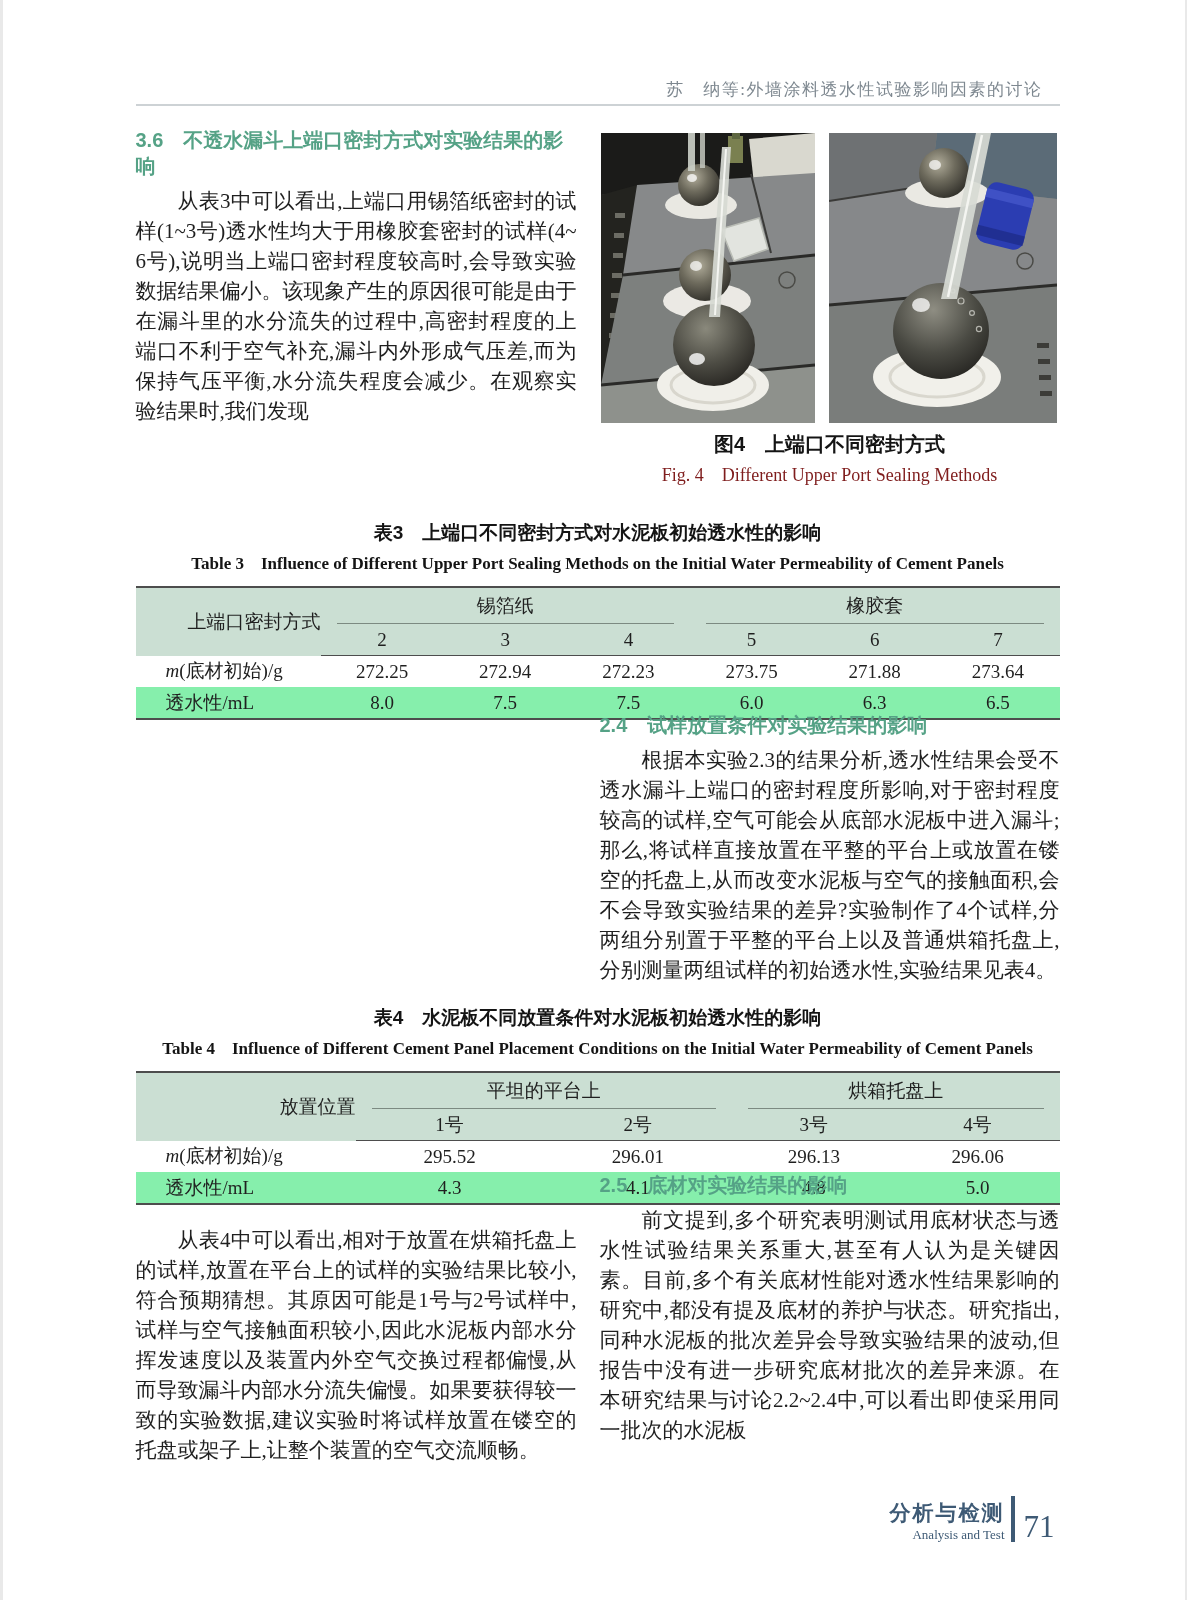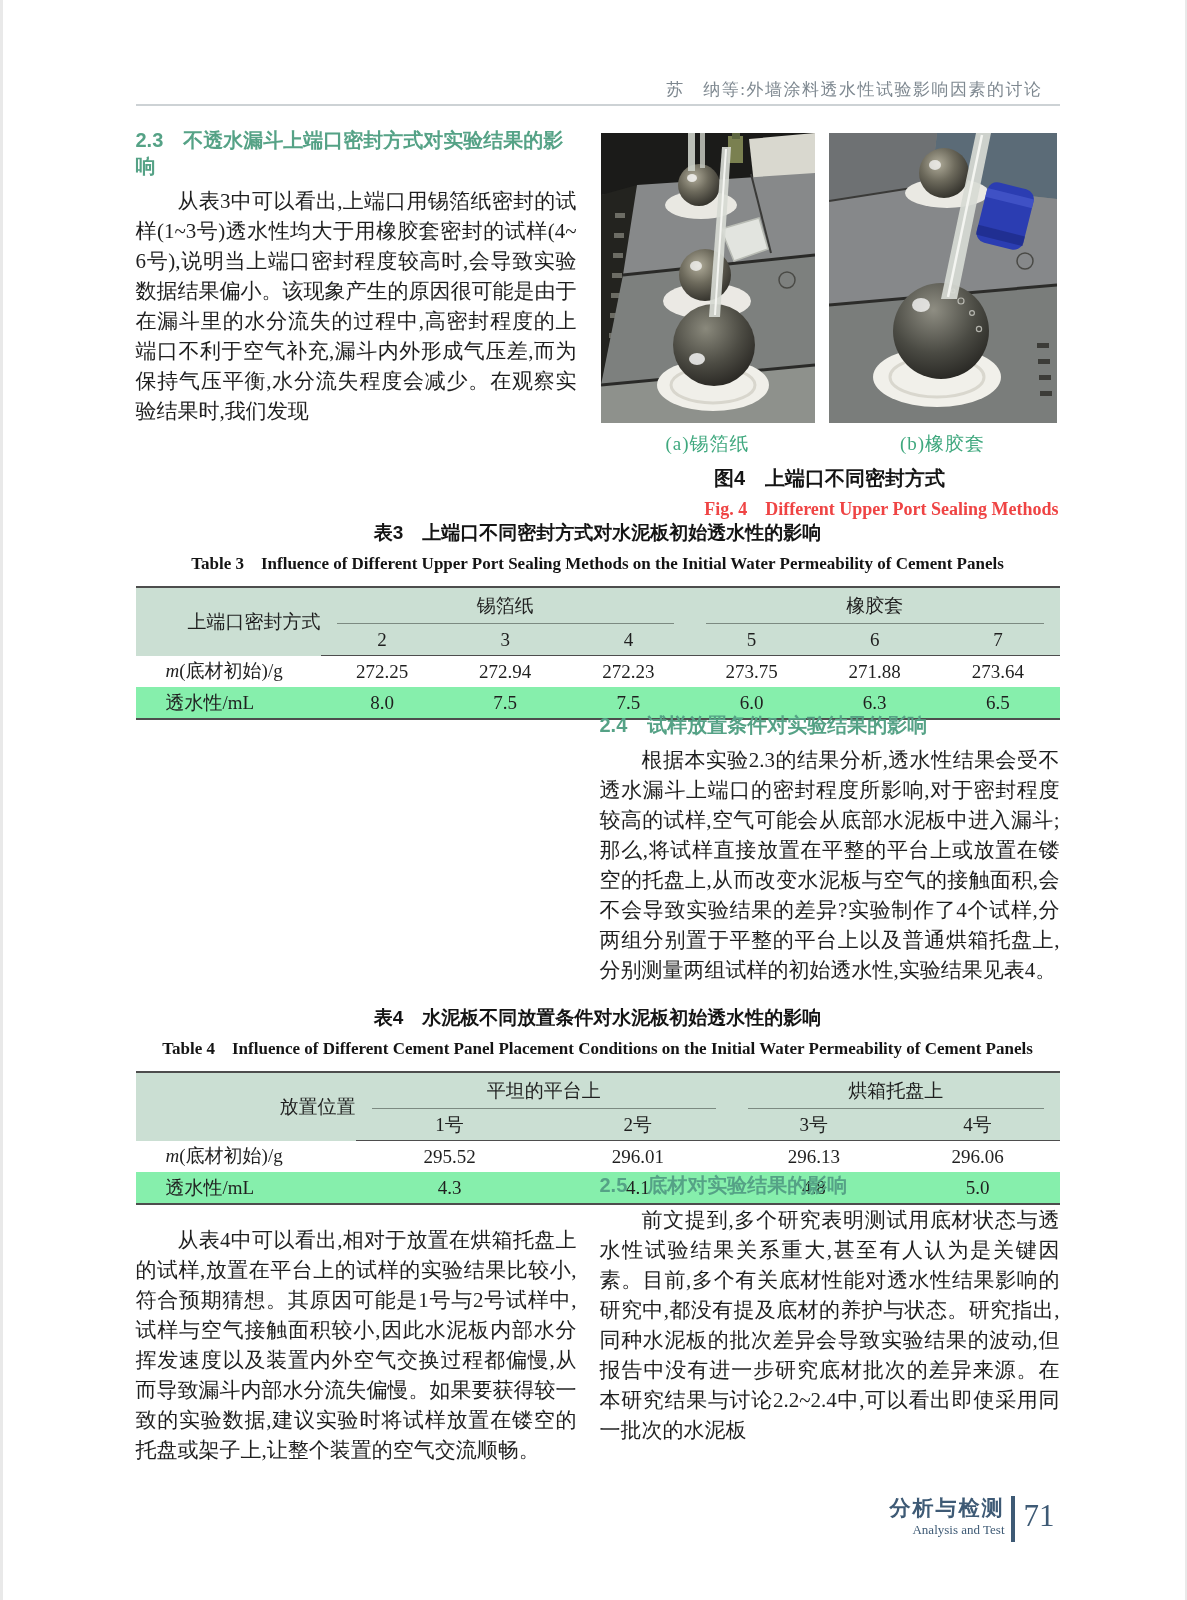--- a/index.html
+++ b/index.html
@@ -43,21 +43,21 @@
   .photo-captions { display:flex; gap:14px; margin-top:8px; }
   .photo-caption {
     color:#3fa87e; font-size:19px; text-align:center; letter-spacing:1px;
   }
   .pc-a { width:214px; } .pc-b { width:228px; }
   .fig-title-cn {
     text-align:center; font-family:"Liberation Sans","DejaVu Sans",sans-serif;
     font-weight:bold; font-size:20px; margin-top:8px; color:#141414;
   }
   .fig-title-en {
-    text-align:right; font-weight:bold; font-size:18px; margin-top:5px; color:#ef4444;
+    text-align:center; font-weight:normal; font-size:18px; margin-top:5px; color:#7f1d1d;
   }
   
   .table-block3 { position:absolute; left:133px; top:520px; width:924px; }
   .table-block4 { position:absolute; left:133px; top:1005px; width:924px; }
   .tbl-title-cn {
     text-align:center; font-family:"Liberation Sans","DejaVu Sans",sans-serif;
     font-weight:bold; font-size:19px; color:#141414;
   }
   .tbl-title-en {
     text-align:center; font-weight:bold; font-size:17px; margin-top:6px; color:#141414;
@@ -76,41 +76,41 @@
   table.jtable .gline {
     display:block; margin:0 16px; padding:5px 0 4px 0;
     border-bottom:1px solid #7c8a81;
   }
   table.jtable tbody tr.band-green { background:#86efac; }
   table.jtable tbody td.rlabel { text-align:left; padding-left:30px; }
   .ital { font-style:italic; }
   
   .footer {
     position:absolute; top:1496px; right:130px;
-    display:flex; align-items:flex-start; color:#3e5a75;
+    display:flex; align-items:flex-end; color:#3e5a75;
   }
   .f-text { text-align:right; }
   .f-cn {
     font-family:"Liberation Sans","DejaVu Sans",sans-serif;
     font-weight:bold; font-size:21px; letter-spacing:2px; line-height:24px;
   }
   .f-en { font-size:13px; line-height:15px; margin-top:2px; }
   .f-bar { width:4px; height:46px; background:#3e5a75; margin:0 9px 0 6px; }
   .f-num { font-size:31px; line-height:31px; padding-top:4px; }
 </style>
 </head>
 <body>
 
 <div class="page">
 
   <div class="running-head">苏　纳等:外墙涂料透水性试验影响因素的讨论</div>
   <div class="head-rule"></div>
 
   <div class="col-l1">
-    <h3 class="sec-heading">2.3　不透水漏斗上端口密封方式对实验结果的影响</h3>
+    <h3 class="sec-heading">3.6　不透水漏斗上端口密封方式对实验结果的影响</h3>
     <p class="body-par indent">从表3中可以看出,上端口用锡箔纸密封的试样(1~3号)透水性均大于用橡胶套密封的试样(4~6号),说明当上端口密封程度较高时,会导致实验数据结果偏小。该现象产生的原因很可能是由于在漏斗里的水分流失的过程中,高密封程度的上端口不利于空气补充,漏斗内外形成气压差,而为保持气压平衡,水分流失程度会减少。在观察实验结果时,我们发现</p>
   </div>
 
   <div class="figure-block">
     <div class="photos">
 
       <svg class="photo" width="214" height="290" viewBox="0 0 214 290">
         <defs>
           <radialGradient id="glassA" cx="38%" cy="32%" r="75%">
             <stop offset="0%" stop-color="#b0ac9a"></stop>
@@ -209,24 +209,20 @@
         <polygon points="147,0 162,0 128,166 112,166" fill="#d7dad4" opacity="0.92"></polygon>
         <line x1="153" y1="2" x2="119" y2="164" stroke="#f4f5f1" stroke-width="2.5"></line>
         <g transform="rotate(14 176 84)">
           <rect x="152" y="52" width="48" height="62" rx="10" fill="#2b3db2"></rect>
           <rect x="152" y="60" width="48" height="9" fill="#4a5cd0" opacity="0.65"></rect>
           <rect x="152" y="98" width="48" height="10" fill="#1d2a85" opacity="0.7"></rect>
         </g>
         <circle cx="196" cy="128" r="8" fill="none" stroke="#4a4a46" stroke-width="1.5"></circle>
       </svg>
     </div>
-    <div class="photo-captions">
-      <div class="photo-caption pc-a">(a)锡箔纸</div>
-      <div class="photo-caption pc-b">(b)橡胶套</div>
-    </div>
     <div class="fig-title-cn">图4　上端口不同密封方式</div>
     <div class="fig-title-en">Fig. 4　Different Upper Port Sealing Methods</div>
   </div>
 
   <div class="table-block3">
     <div class="tbl-title-cn">表3　上端口不同密封方式对水泥板初始透水性的影响</div>
     <div class="tbl-title-en">Table 3　Influence of Different Upper Port Sealing Methods on the Initial Water Permeability of Cement Panels</div>
     <table class="jtable">
       <colgroup>
         <col style="width:185px">

